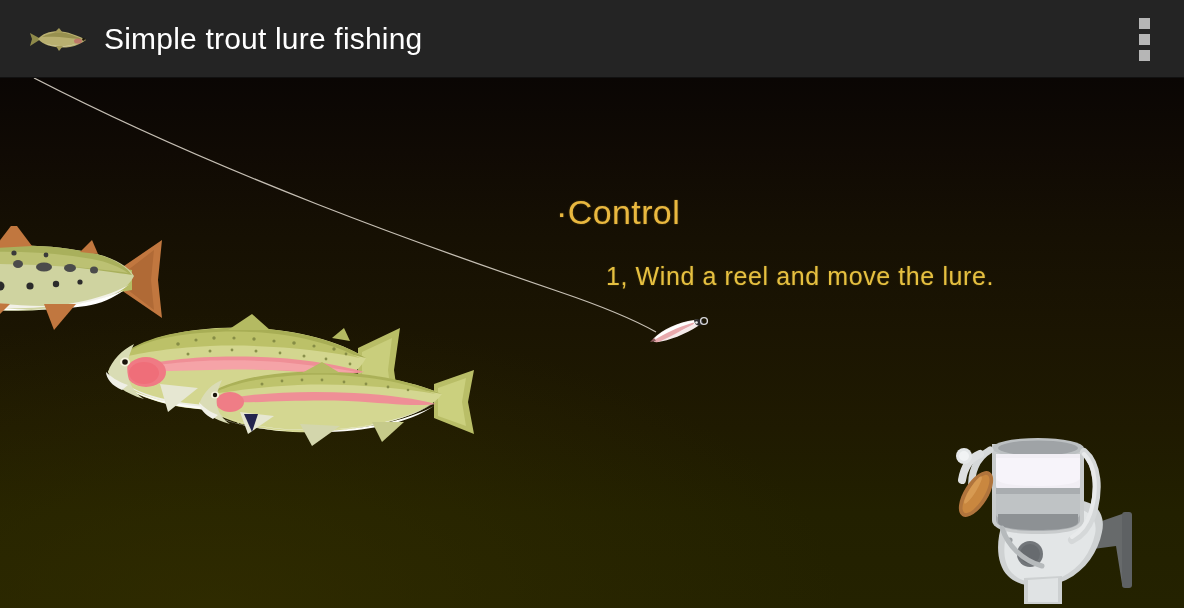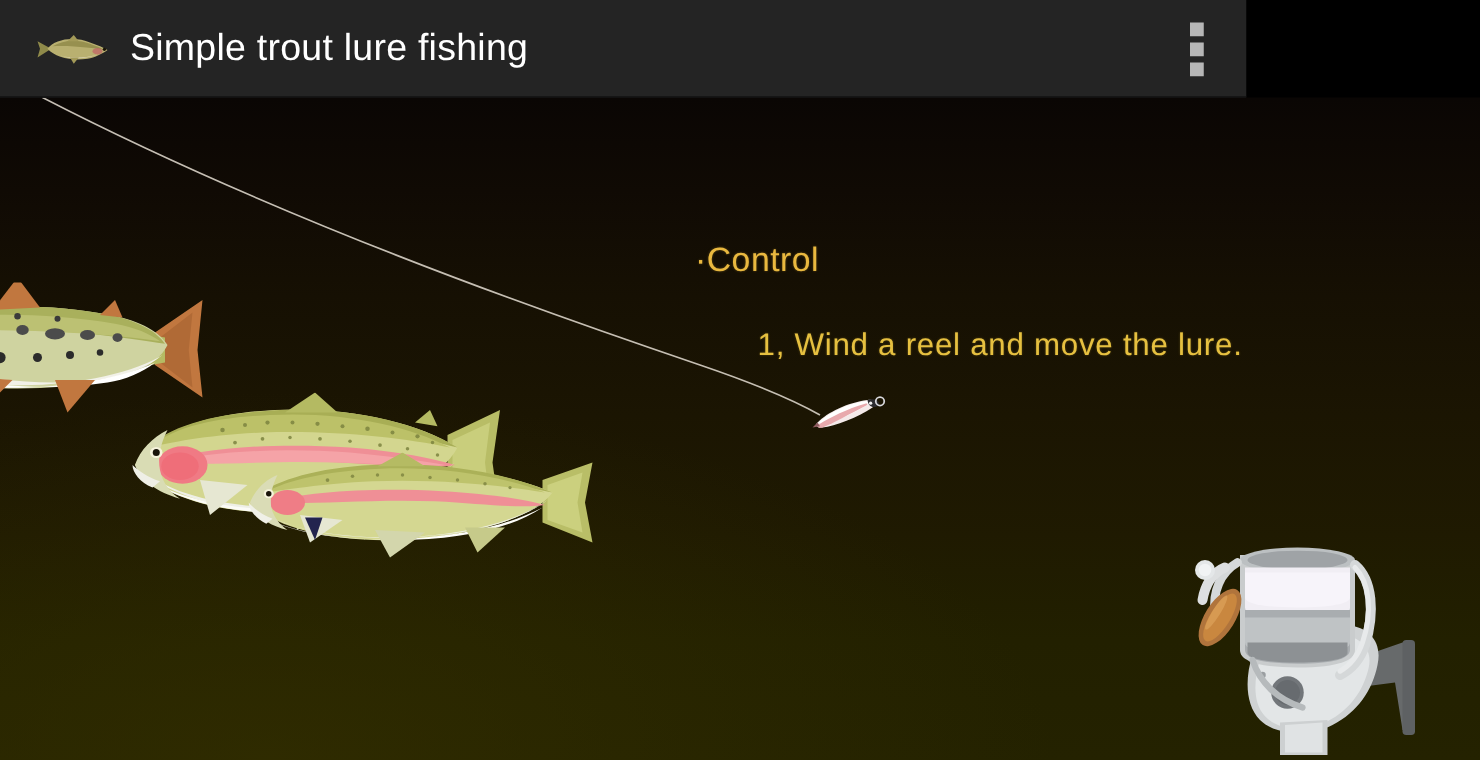--- a/index.html
+++ b/index.html
@@ -12,21 +12,21 @@
   }
   #app {
     position:relative;
     width:1184px; height:608px;
     overflow:hidden;
   }
 
   
   #titlebar {
     position:absolute; left:0; top:0;
-    width:997px; height:78px;
+    width:1184px; height:78px;
     background:#242424;
     display:flex; align-items:center;
     z-index:50;
   }
   #titlebar::after{
     content:""; position:absolute; left:0; bottom:0;
     width:100%; height:1px; background:#111;
   }
   #app-icon {
     position:relative;
@@ -77,21 +77,21 @@
                rgba(60,54,0,0.45) 0%, rgba(0,0,0,0) 70%);
     pointer-events:none;
   }
 
   .layer { position:absolute; left:0; top:0; width:1184px; height:530px; }
 
   
   #control-heading {
     position:absolute; left:556px; top:115px;
     color:#e9b83f;
-    font-size:27px; font-weight:400;
+    font-size:34px; font-weight:400;
     letter-spacing:0.4px;
     white-space:nowrap;
     text-shadow:0 0 2px rgba(233,184,63,.35);
   }
   #instruction-1 {
     position:absolute; left:606px; top:184px;
     color:#e6c040;
     font-size:25px; font-weight:400;
     letter-spacing:0.6px;
     white-space:nowrap;

